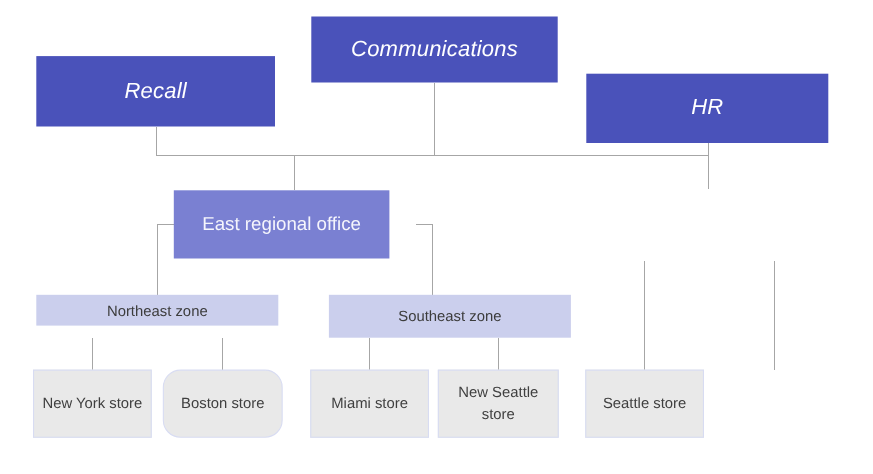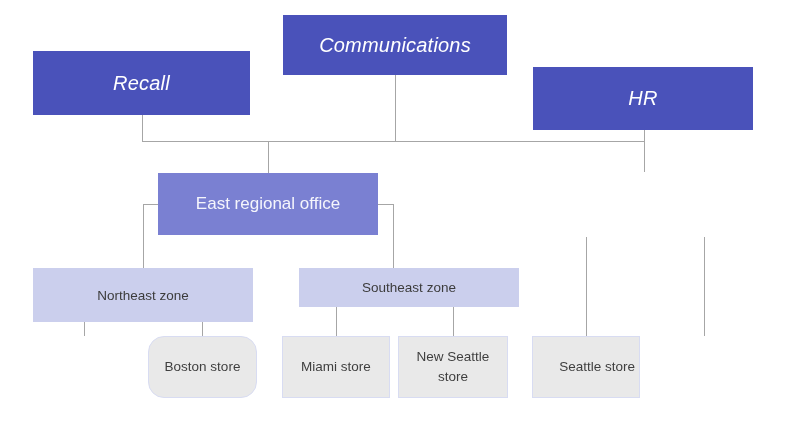--- a/index.html
+++ b/index.html
@@ -72,44 +72,47 @@
   </div>
 
   <div class="node lvl1" style="left:283px;top:15px;width:224px;height:60px;">
     <span class="label">Communications</span>
   </div>
 
   <div class="node lvl1" style="left:533px;top:51px;width:220px;height:63px;margin-top:16px;">
     <span class="label">HR</span>
   </div>
 
-  <div class="node lvl2" style="left:158px;top:173px;width:220px;height:62px;">
+  <div class="node lvl2" style="left:158px;top:173px;width:196px;height:62px;">
     <span class="label">East regional office</span>
   </div>
 
 
-  <div class="node lvl3" style="left:33px;top:268px;width:220px;height:54px;">
+  <div class="node lvl3" style="left:33px;top:268px;width:220px;height:28px;">
     <span class="label">Northeast zone</span>
   </div>
 
   <div class="node lvl3" style="left:283px;top:268px;width:220px;height:39px;margin-left:16px;">
     <span class="label">Southeast zone</span>
   </div>
 
+  <div class="node lvl4" style="left:30px;top:336px;width:108px;height:62px;">
+    <span class="label">New York store</span>
+  </div>
 
   <div class="node lvl4" style="left:148px;top:336px;width:109px;height:62px;border-radius:16px;">
     <span class="label">Boston store</span>
   </div>
 
   <div class="node lvl4" style="left:282px;top:336px;width:108px;height:62px;">
     <span class="label">Miami store</span>
   </div>
 
   <div class="node lvl4" style="left:398px;top:336px;width:110px;height:62px;">
     <span class="label">New Seattle store</span>
   </div>
 
-  <div class="node lvl4" style="left:532px;top:336px;width:108px;height:62px;justify-content:flex-end;">
+  <div class="node lvl4" style="left:532px;top:336px;width:108px;height:62px;">
     <span class="label">Seattle store</span>
   </div>
 
 
 </div>
 
 </body></html>

